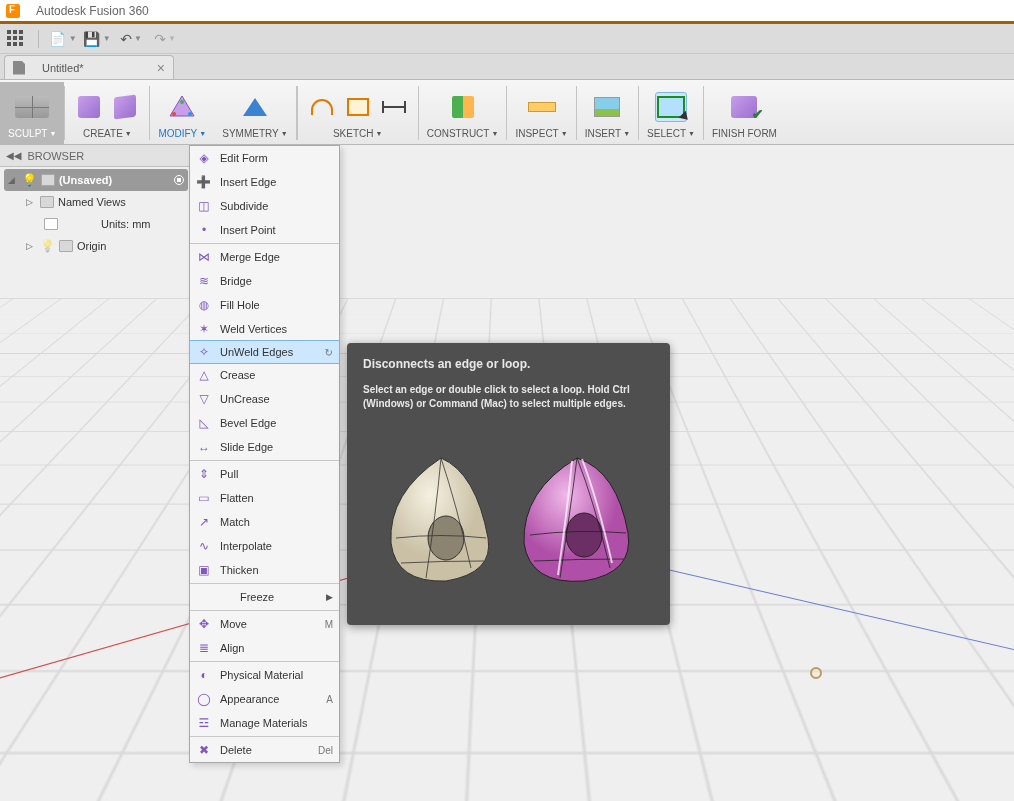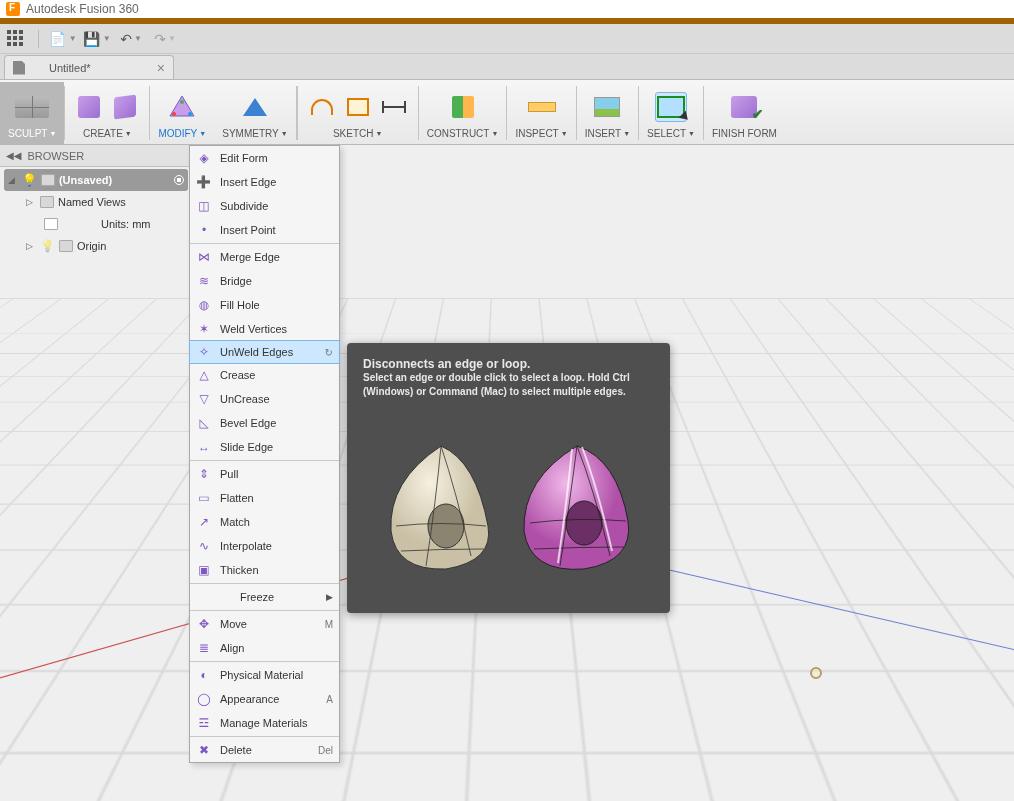--- a/index.html
+++ b/index.html
@@ -1,34 +1,34 @@
 <!DOCTYPE html>
 <html><head>
 <meta charset="utf-8">
 <style>
   * { box-sizing: border-box; margin: 0; padding: 0; font-family: "Segoe UI", Arial, sans-serif; }
   body { width: 1014px; height: 801px; overflow: hidden; background: #e6e6e6; position: relative; }
 
   
-  .title-bar { height: 24px; background: #fff; display: flex; align-items: center; padding: 0 6px; font-size: 12px; color: #666; border-bottom: 6px solid #a16207; }
+  .title-bar { height: 24px; background: #fff; display: flex; align-items: center; padding: 0 6px; font-size: 12px; color: #666; border-bottom: 3px solid #a16207; gap: 10px; }
   .title-bar .logo { width: 14px; height: 14px; background: #ff8c00; margin-right: 6px; position: relative; border-radius: 2px; }
   .title-bar .logo::after { content: "F"; position: absolute; color: #fff; font-weight: bold; font-size: 10px; left: 3px; top: 0; }
 
   
   .qa-bar { height: 30px; background: #dcdcdc; display: flex; align-items: center; padding: 0 6px; gap: 14px; border-bottom: 1px solid #c8c8c8; }
   .qa-icon { width: 20px; height: 20px; display: flex; align-items: center; justify-content: center; color: #555; font-size: 14px; cursor: pointer; }
   .qa-icon.grid { width: 18px; height: 18px; }
   .qa-icon.grid div { width: 4px; height: 4px; background: #555; }
   .qa-icon.grid { display: grid; grid-template-columns: repeat(3,4px); grid-template-rows: repeat(3,4px); gap: 2px; }
   .qa-sep { width: 1px; height: 18px; background: #bbb; }
   .caret { font-size: 8px; color: #888; margin-left: 2px; }
 
   
   .tab-bar { height: 26px; background: #dcdcdc; display: flex; align-items: flex-end; padding-left: 4px; border-bottom: 1px solid #b8b8b8; }
-  .tab { height: 24px; background: #e8e8e8; border: 1px solid #b8b8b8; border-bottom: none; border-radius: 4px 4px 0 0; display: flex; align-items: center; padding: 0 8px; font-size: 11px; color: #555; gap: 24px; min-width: 170px; cursor: pointer; }
+  .tab { height: 24px; background: #e8e8e8; border: 1px solid #b8b8b8; border-bottom: none; border-radius: 4px 4px 0 0; display: flex; align-items: center; padding: 0 8px; font-size: 11px; color: #555; gap: 17px; min-width: 170px; cursor: pointer; }
   .tab .doc-icon { width: 12px; height: 14px; background: #888; clip-path: polygon(0 0, 70% 0, 100% 25%, 100% 100%, 0 100%); }
   .tab .close { margin-left: auto; color: #888; font-size: 14px; }
 
   
   .ribbon { height: 65px; background: linear-gradient(#f6f6f6, #e8e8e8); border-bottom: 1px solid #b8b8b8; display: flex; align-items: stretch; padding: 2px 1px 0 0; }
   .r-group { display: flex; flex-direction: column; align-items: center; justify-content: flex-end; padding: 2px 8px; position: relative; }
   .r-sep { width: 1px; background: #c4c4c4; margin: 4px 0; }
   .r-icon-row { display: flex; gap: 4px; height: 34px; align-items: center; justify-content: center; }
   .r-icon { width: 32px; height: 30px; border-radius: 3px; display: flex; align-items: center; justify-content: center; }
   .r-label { font-size: 10px; color: #555; display: flex; align-items: center; gap: 2px; height: 18px; cursor: pointer; }
@@ -91,21 +91,21 @@
   .dropdown .dd-item.hover { background:#cde7ff; border:1px solid #7db6e4; margin:-1px; padding:0 6px; }
   .dropdown .dd-item .mi { width:16px; height:16px; display:flex; align-items:center; justify-content:center; font-size:12px; color:#7e57c2; }
   .dropdown .dd-item .sc { margin-left:auto; color:#777; font-size:10px; }
   .dropdown .dd-item .arr { margin-left:auto; font-size:9px; color:#555; }
   .dropdown hr { border:none; border-top:1px solid #c8c8c8; margin:1px 0; }
   .dd-item.center { justify-content:flex-end; }
   .dd-item.center span:first-child { flex:1; text-align:center; }
 
   
   .tooltip { position:absolute; left:347px; top:198px; width:323px; background:#4f4f4f; color:#e8e8e8; border-radius:4px; padding:14px 16px 10px; box-shadow:0 2px 10px rgba(0,0,0,.4); }
-  .tooltip .tt-title { font-size:12px; font-weight:bold; }
+  .tooltip .tt-title { font-size:12px; font-weight:bold; margin-bottom:12px; }
   .tooltip .tt-body { font-size:10px; font-weight:bold; line-height:1.35; margin-bottom:10px; }
   .tooltip .tt-img { height:195px; border-radius:4px; position:relative; display:flex; align-items:center; justify-content:center; gap:6px; }
 
   
   .blob { width:130px; height:150px; position:relative; }
   .blob svg { width:100%; height:100%; }
 </style>
 </head>
 <body>
 

